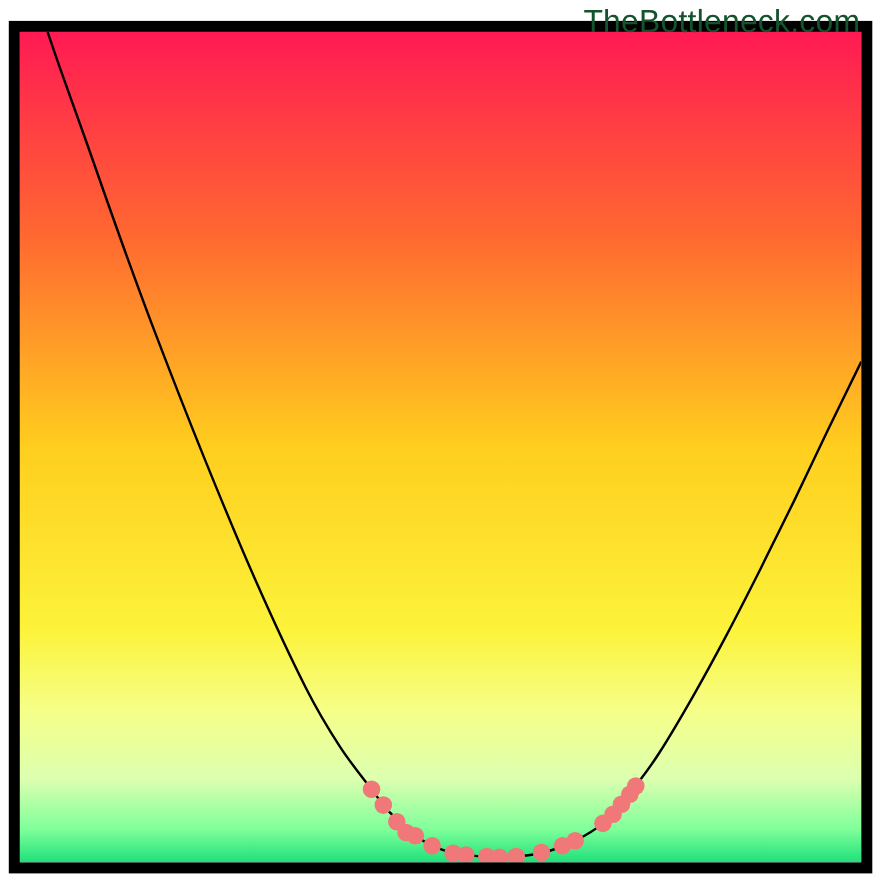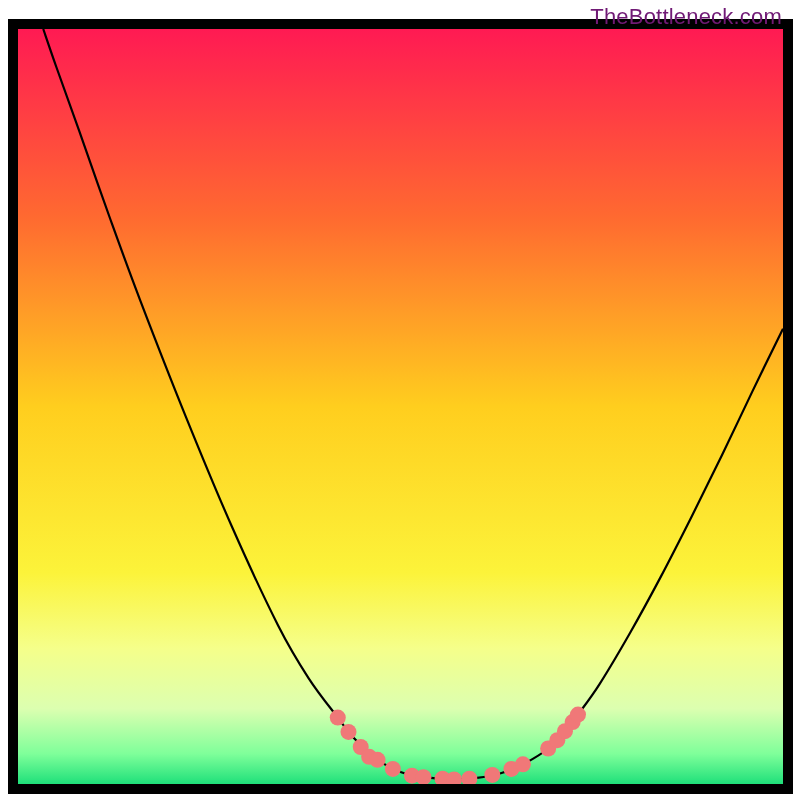--- a/index.html
+++ b/index.html
@@ -14,22 +14,22 @@
   .frame {
     position: absolute;
     top: 0;
     left: 0;
     width: 800px;
     height: 800px;
     box-sizing: border-box;
   }
   .watermark {
     position: absolute;
-    color: #701a75;
-    font-size: 22px;
+    color: #14532d;
+    font-size: 29px;
     font-weight: 400;
     letter-spacing: 0.2px;
     white-space: nowrap;
   }
   svg {
     display: block;
   }
 </style>
 </head>
 <body>

